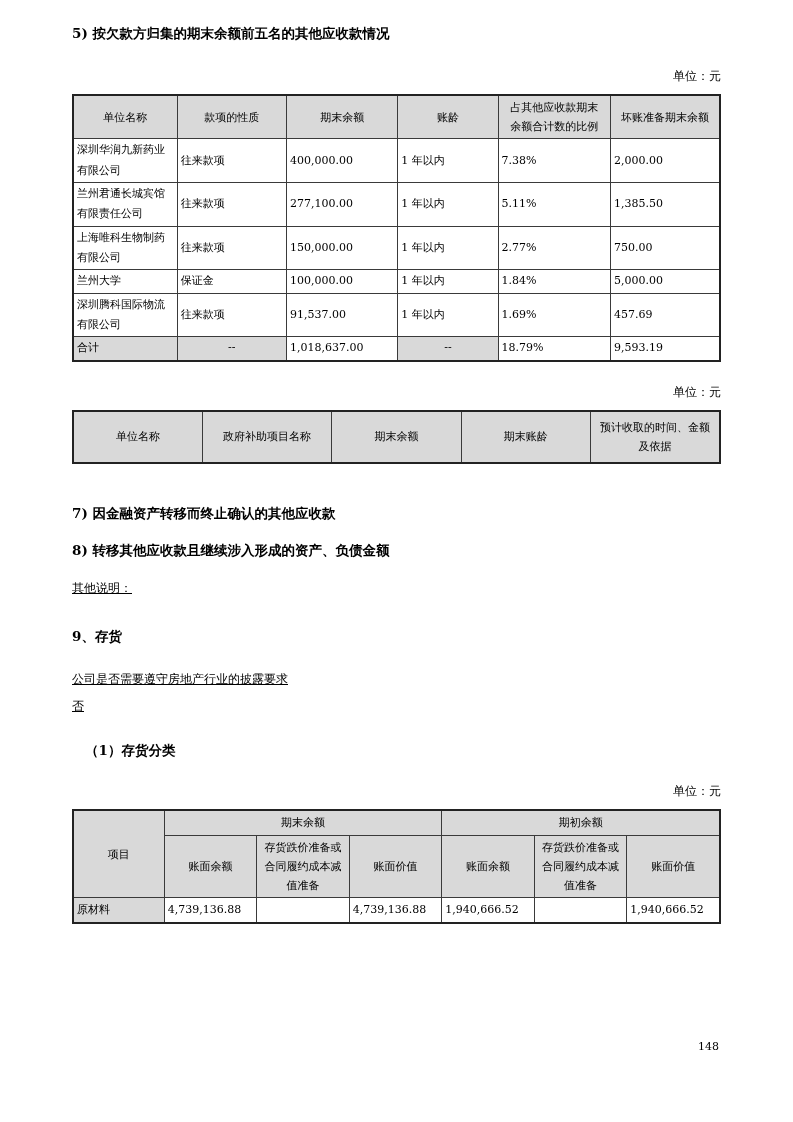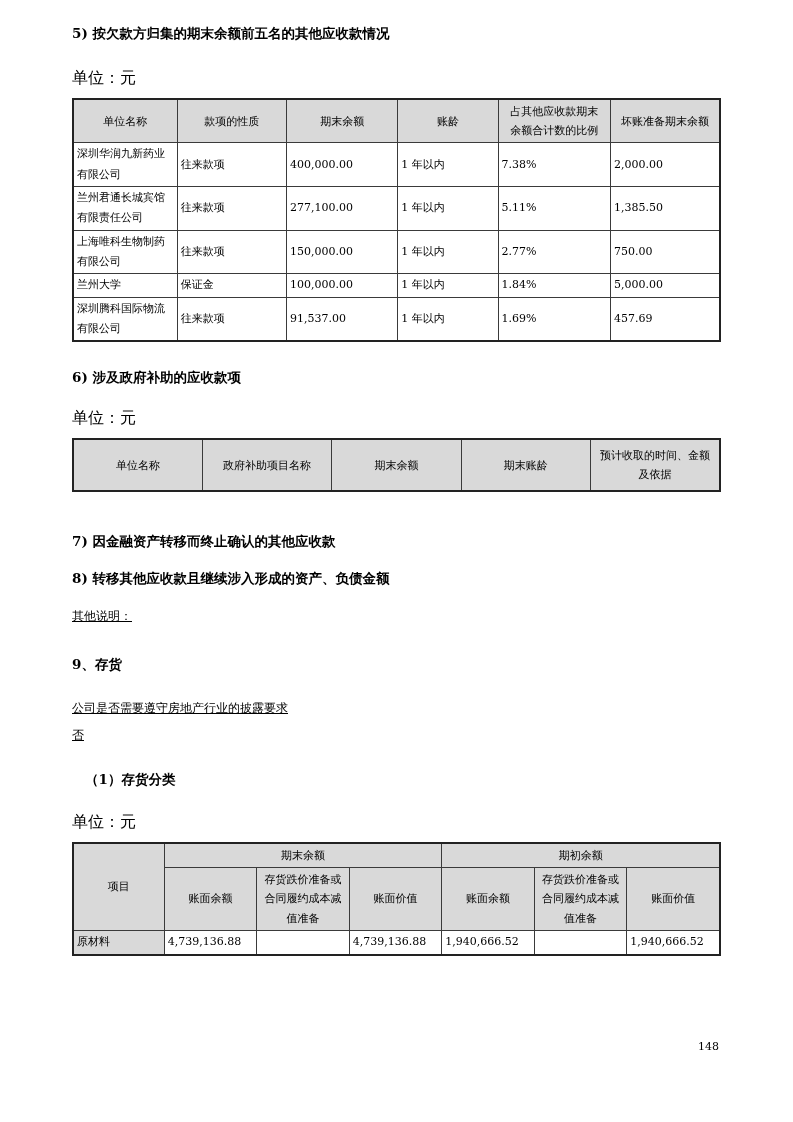--- a/index.html
+++ b/index.html
@@ -16,21 +16,21 @@
     text-align: right; font-size: 11.5px; line-height: 16px;
   }
   .content { padding: 0 72px; }
   .sec { font-size: 13.5px; font-weight: bold; line-height: 1.25; }
   .sec5 { margin-top: 25px; }
   .sec6 { margin-top: 27px; }
   .sec7 { margin-top: 41px; }
   .sec8 { margin-top: 20px; }
   .sec9 { margin-top: 31px; }
   .sec-sub { margin-top: 27px; margin-left: 13px; }
-  .unit { text-align: left; font-size: 16px; }
+  .unit { text-align: right; font-size: 12px; }
   .unit1 { margin-top: 26px; margin-bottom: 9px; }
   .unit2 { margin-top: 22px; margin-bottom: 9px; }
   .unit3 { margin-top: 24px; margin-bottom: 9px; }
   .plain { font-size: 12px; text-decoration: underline; }
   .notes { margin-top: 21px; }
   .q { margin-top: 27px; }
   .a { margin-top: 10px; }
 
   table.tbl {
     width: 100%; border-collapse: collapse; table-layout: fixed;
@@ -120,24 +120,31 @@
           <td class="ar">5,000.00</td>
         </tr>
         <tr class="r48">
           <td class="al">深圳腾科国际物流有限公司</td>
           <td class="al">往来款项</td>
           <td class="ar">91,537.00</td>
           <td class="al">1 年以内</td>
           <td class="ar">1.69%</td>
           <td class="ar">457.69</td>
         </tr>
+        <tr class="r25">
+          <td class="al gray">合计</td>
+          <td class="ac gray">--</td>
+          <td class="ar">1,018,637.00</td>
+          <td class="ac gray">--</td>
+          <td class="ar">18.79%</td>
+          <td class="ar">9,593.19</td>
+        </tr>
       </tbody>
     </table>
 
-    <div class="sec sec6">6) 涉及政府补助的应收款项</div>
     <div class="unit unit2">单位：元</div>
 
     <table class="tbl">
       <colgroup>
         <col style="width:20%">
           <col style="width:20%">
           <col style="width:20%">
         <col style="width:20%">
           <col style="width:20%">
       </colgroup>

